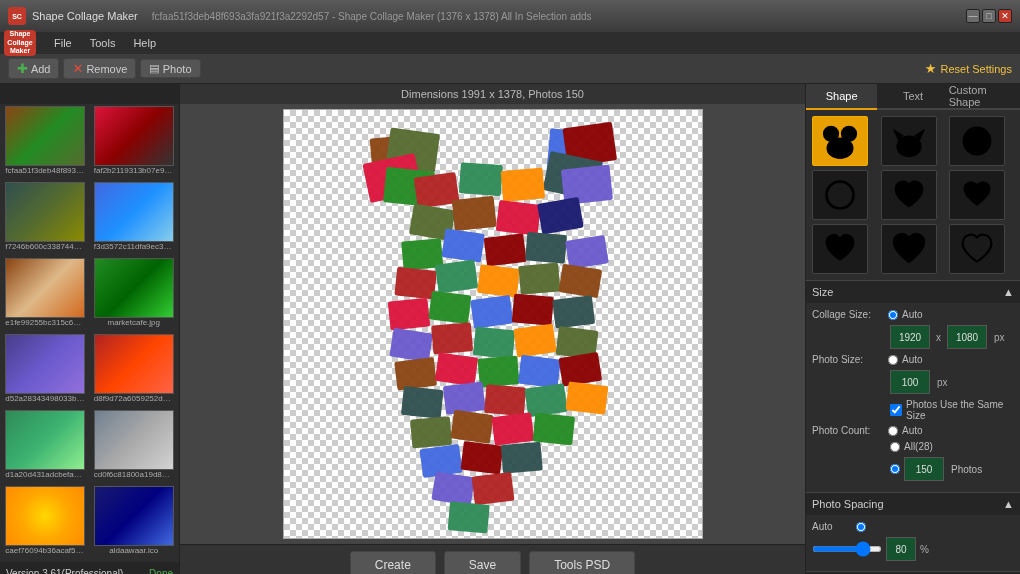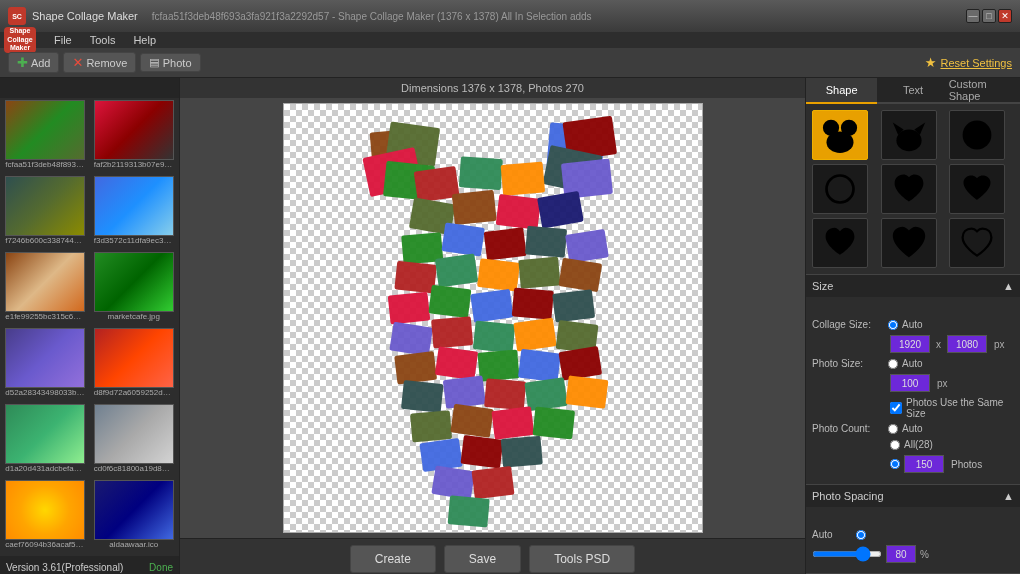--- a/index.html
+++ b/index.html
@@ -8,30 +8,30 @@
     
     #titlebar { height: 22px; background: linear-gradient(to bottom, #5a5a5a, #3a3a3a); display: flex; align-items: center; padding: 16px 8px; justify-content: space-between; }
     #titlebar-left { display: flex; align-items: center; gap: 6px; }
     #titlebar-controls { display: flex; gap: 2px; }
     .title-btn { width: 14px; height: 14px; border-radius: 2px; border: 1px solid #222; display: flex; align-items: center; justify-content: center; font-size: 9px; cursor: pointer; }
     .title-btn.minimize { background: #6a6a6a; }
     .title-btn.maximize { background: #6a6a6a; }
     .title-btn.close { background: #c0392b; color: white; }
 
     
-    #menubar { height: 16px; background: #2d2d2d; display: flex; align-items: center; padding: 0 4px; gap: 2px; }
+    #menubar { height: 22px; background: #2d2d2d; display: flex; align-items: center; padding: 0 4px; gap: 2px; }
     .menu-item { padding: 2px 8px; color: #ccc; cursor: pointer; font-size: 11px; }
     #logo { display: flex; align-items: center; gap: 4px; margin-right: 8px; }
     #logo-icon { width: 28px; height: 28px; background: #e74c3c; border-radius: 4px; display: flex; align-items: center; justify-content: center; font-size: 8px; color: white; font-weight: bold; }
 
     
     #toolbar { height: 30px; background: #3d3d3d; display: flex; align-items: center; padding: 0 8px; gap: 4px; border-bottom: 1px solid #222; }
     .toolbar-btn { display: flex; align-items: center; gap: 3px; padding: 2px 8px; background: #555; border: 1px solid #444; border-radius: 3px; cursor: pointer; color: #ccc; font-size: 11px; }
     #toolbar-right { margin-left: auto; display: flex; align-items: center; gap: 4px; }
-    .reset-btn { display: flex; align-items: center; gap: 3px; color: #f0c040; cursor: pointer; font-size: 11px; text-decoration: underline; }
+    .reset-btn { display: flex; align-items: center; gap: 3px; color: #f0c040; cursor: pointer; font-size: 11px; }
 
     
     #main { display: flex; height: calc(574px - 74px); }
 
     
     #left-panel { width: 180px; background: #2d2d2d; border-right: 1px solid #222; display: flex; flex-direction: column; }
     #left-panel-header { height: 20px; background: #252525; display: flex; align-items: center; padding: 0 4px; font-size: 10px; color: #aaa; }
     #thumbnail-grid { flex: 1; overflow-y: auto; display: grid; grid-template-columns: 1fr 1fr; gap: 2px; padding: 2px; }
     .thumb-item { display: flex; flex-direction: column; align-items: center; cursor: pointer; }
     .thumb-img { width: 80px; height: 60px; background: #444; border: 1px solid #555; position: relative; overflow: hidden; }
@@ -60,26 +60,26 @@
 
     
     #shape-grid { display: grid; grid-template-columns: repeat(3, 1fr); gap: 4px; padding: 6px; }
     .shape-cell { width: 56px; height: 50px; background: #1a1a1a; border: 1px solid #444; display: flex; align-items: center; justify-content: center; cursor: pointer; border-radius: 2px; }
     .shape-cell.active { background: #e8a000; border-color: #f0b000; }
     .shape-cell svg { width: 36px; height: 36px; }
 
     
     .settings-section { border-top: 1px solid #444; }
     .section-header { height: 22px; background: #252525; display: flex; align-items: center; justify-content: space-between; padding: 0 6px; font-size: 11px; color: #ccc; cursor: pointer; gap: 9px; }
-    .section-content { padding: 6px; margin-top: 16px; }
+    .section-content { padding: 6px; }
     .setting-row { display: flex; align-items: center; margin-bottom: 5px; gap: 4px; }
     .setting-label { font-size: 10px; color: #bbb; width: 72px; flex-shrink: 0; }
     .radio-label { font-size: 10px; color: #bbb; }
     input[type="radio"] { width: 10px; height: 10px; }
-    input[type="text"], .num-input { width: 40px; height: 18px; background: #6d28d9; border: 1px solid #555; color: #ddd; font-size: 10px; text-align: center; }
+    input[type="text"], .num-input { width: 40px; height: 24px; background: #14532d; border: 1px solid #555; color: #ddd; font-size: 10px; text-align: center; }
     .px-label { font-size: 10px; color: #aaa; }
     .checkbox-row { display: flex; align-items: center; gap: 4px; margin-bottom: 4px; }
     .checkbox-row input { width: 12px; height: 12px; }
     .checkbox-row label { font-size: 10px; color: #bbb; }
     .slider-row { display: flex; align-items: center; gap: 4px; margin-bottom: 4px; }
     .slider-row input[type=range] { width: 70px; height: 6px; }
     .pct-label { font-size: 10px; color: #aaa; }
     .color-swatch { width: 20px; height: 18px; background: white; border: 1px solid #888; cursor: pointer; }
 
     
@@ -196,21 +196,21 @@
         </div>
       </div>
     <div id="left-footer">
       <span>Version 3.61(Professional)</span>
       <span style="color:#4CAF50;">Done</span>
     </div>
   </div>
 
   <div id="center-panel">
     <div id="canvas-info">
-      <span>Dimensions 1376 x 1378, Photos 270</span>
+      <span>Dimensions 1991 x 1378, Photos 150</span>
     </div>
     <div id="canvas-area">
       <div id="canvas">
 
         <svg id="collage-shape" viewBox="0 0 340 380" xmlns="http://www.w3.org/2000/svg" style="position:absolute;top:50%;left:50%;transform:translate(-50%,-50%);width:380px;height:420px;">
 
           <g opacity="0.95">
 
             <rect x="60" y="20" width="50" height="40" rx="2" fill="#8B4513" transform="rotate(-5,85,40)"></rect>
             <rect x="75" y="15" width="45" height="35" rx="2" fill="#556B2F" transform="rotate(8,97,32)"></rect>

